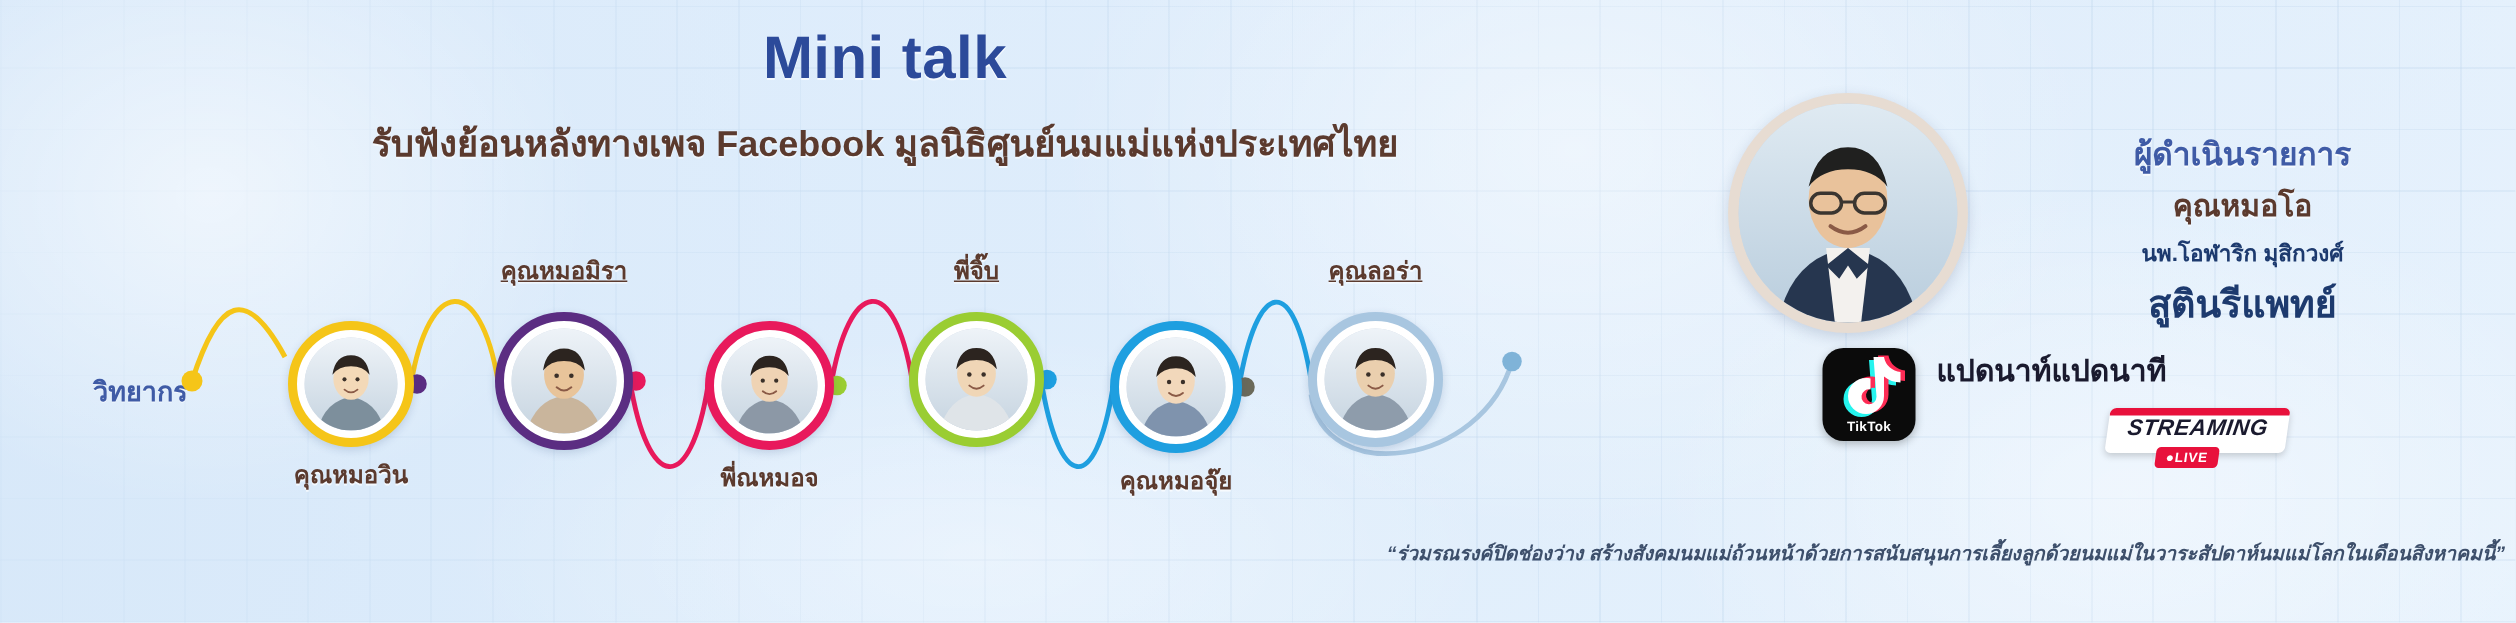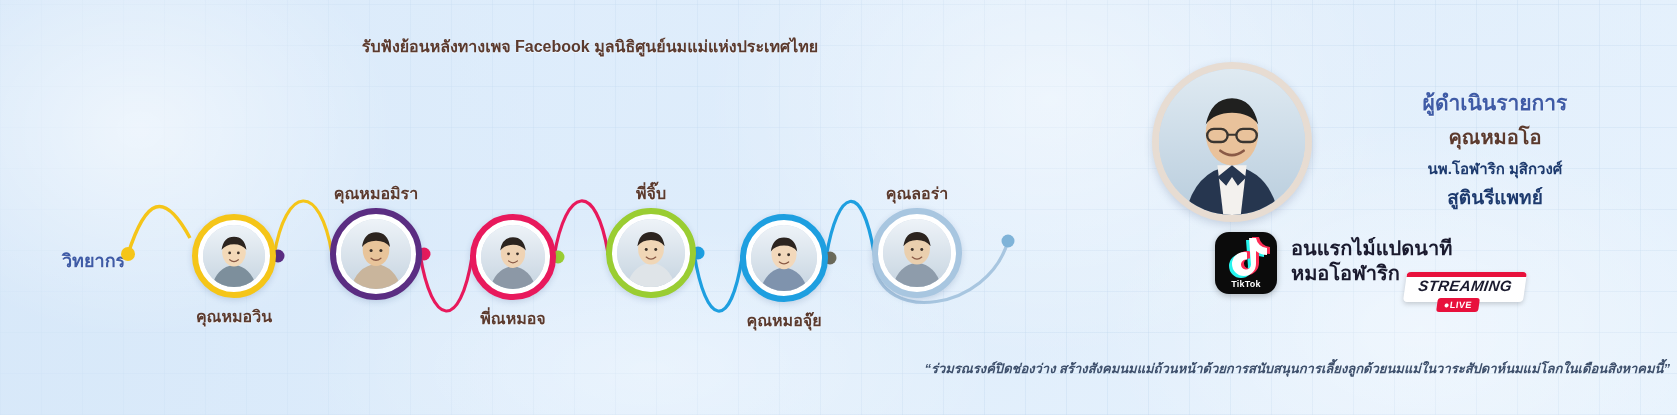--- a/index.html
+++ b/index.html
@@ -28,21 +28,21 @@
   .h-main{
     font-size:40px;font-weight:bold;color:#2c4a9a;letter-spacing:.3px;
     line-height:1.05;text-shadow:0 1px 0 rgba(255,255,255,.7);
   }
   .h-quote{
     margin-top:6px;font-size:40px;font-weight:bold;color:#2c4a9a;
     line-height:1.12;text-shadow:0 1px 0 rgba(255,255,255,.7);
     white-space:nowrap;
   }
   .h-sub{
-    margin-top:16px;font-size:16px;font-weight:bold;color:#5b3a2e;
+    margin-top:16px;font-size:24px;font-weight:bold;color:#5b3a2e;
     text-shadow:0 1px 0 rgba(255,255,255,.6);white-space:nowrap;
   }
 
   
   #speakers{position:absolute;left:0;top:178px;width:1060px;height:170px;}
   #arcs{position:absolute;left:0;top:0;width:1060px;height:170px;}
   .speaker{position:absolute;}
   .ring{
     position:relative;border-radius:50%;
     box-sizing:border-box;background:#ffffff;
@@ -50,40 +50,40 @@
   }
   .ring .inner{
     position:absolute;left:50%;top:50%;transform:translate(-50%,-50%);
     border-radius:50%;overflow:hidden;background:#cfd9e6;
   }
   .sp-label{
     position:absolute;left:50%;transform:translateX(-50%);
     white-space:nowrap;font-size:16px;font-weight:bold;color:#5b3a2e;
     text-shadow:0 1px 0 rgba(255,255,255,.7);
   }
-  .sp-label.above{bottom:100%;margin-bottom:2px;}
+  .sp-label.above{bottom:100%;margin-bottom:15px;text-decoration:underline;}
   .sp-label.below{top:100%;margin-top:6px;}
   #role-label{
     position:absolute;left:62px;top:246px;font-size:18px;font-weight:bold;
     color:#3f5ba6;text-shadow:0 1px 0 rgba(255,255,255,.7);
   }
 
   
   #host{position:absolute;left:1130px;top:62px;width:540px;height:170px;}
   #host-photo-wrap{
     position:absolute;left:22px;top:0;width:160px;height:160px;border-radius:50%;
     background:#e7dcd2;padding:7px;box-sizing:border-box;
     box-shadow:0 3px 9px rgba(60,80,120,.2);
   }
   #host-photo-wrap .pcircle{width:100%;height:100%;border-radius:50%;overflow:hidden;background:#c8d6e4;}
   #host-text{position:absolute;left:200px;top:24px;width:330px;text-align:center;}
   .host-role{font-size:21px;font-weight:bold;color:#3f5ba6;text-shadow:0 1px 0 rgba(255,255,255,.7);}
   .host-name{font-size:20px;font-weight:bold;color:#5b3a2e;margin-top:2px;text-shadow:0 1px 0 rgba(255,255,255,.6);}
   .host-full{font-size:15px;font-weight:bold;color:#1d3a6e;margin-top:4px;}
-  .host-spec{font-size:19px;font-weight:bold;color:#1d3a6e;margin-top:1px;}
+  .host-spec{font-size:25px;font-weight:bold;color:#1d3a6e;margin-top:1px;}
 
   
   #channel{position:absolute;left:1215px;top:232px;height:70px;}
   #tiktok-logo{
     position:absolute;left:0;top:0;width:62px;height:62px;border-radius:14px;
     background:#0b0b0b;box-shadow:0 2px 6px rgba(0,0,0,.25);
   }
   #tiktok-logo .tt-label{
     position:absolute;left:0;right:0;bottom:5px;text-align:center;
     font-size:9px;font-weight:bold;color:#fff;letter-spacing:.2px;
@@ -116,20 +116,21 @@
 <body>
 
 <div id="banner">
 
   <div class="blob blob-a"></div>
   <div class="blob blob-b"></div>
   <div class="blob blob-c"></div>
   <div class="blob blob-d"></div>
 
   <div id="headline">
+    <div class="h-main">Mini talk</div>
     <div class="h-sub">รับฟังย้อนหลังทางเพจ Facebook มูลนิธิศูนย์นมแม่แห่งประเทศไทย</div>
   </div>
 
   <div id="role-label">วิทยากร</div>
 
   <div id="speakers">
     <svg id="arcs" viewBox="0 0 1060 170">
         <path d="M128,76 C146,20 164,12 190,60" fill="none" stroke="#f5c518" stroke-width="3.4"></path>
         <circle cx="128" cy="76" r="7" fill="#f5c518"></circle>
         <path d="M274,78 C286,6 320,4 332,76" fill="none" stroke="#f5c518" stroke-width="3.2"></path>
@@ -305,22 +306,21 @@
       <svg viewBox="0 0 62 50" width="62" height="50">
         <g transform="translate(16,6)">
           <path d="M18 0 h7 a12 12 0 0 0 11 10 v7 a18 18 0 0 1 -11 -4 v13 a12 12 0 1 1 -12 -12 c1 0 2 0 3 .4 v7.2 a5 5 0 1 0 4 4.9 z" fill="#25F4EE" transform="translate(-3,2)"></path>
           <path d="M18 0 h7 a12 12 0 0 0 11 10 v7 a18 18 0 0 1 -11 -4 v13 a12 12 0 1 1 -12 -12 c1 0 2 0 3 .4 v7.2 a5 5 0 1 0 4 4.9 z" fill="#FE2C55" transform="translate(3,-1)"></path>
           <path d="M18 0 h7 a12 12 0 0 0 11 10 v7 a18 18 0 0 1 -11 -4 v13 a12 12 0 1 1 -12 -12 c1 0 2 0 3 .4 v7.2 a5 5 0 1 0 4 4.9 z" fill="#ffffff"></path>
         </g>
       </svg>
       <div class="tt-label">TikTok</div>
     </div>
     <div id="channel-text">
-      <div class="ch-line">อนแรกไม์แปดนาที</div>
-      <div class="ch-line">หมอโอฬาริก</div>
+      <div class="ch-line">แปดนาท์แปดนาที</div>
     </div>
     <div id="streaming-badge">
       <div class="st-bar"></div>
       <div class="st-text">STREAMING</div>
     </div>
     <div id="live-pill">●LIVE</div>
   </div>
 
   <div id="footer">“ร่วมรณรงค์ปิดช่องว่าง สร้างสังคมนมแม่ถ้วนหน้าด้วยการสนับสนุนการเลี้ยงลูกด้วยนมแม่ในวาระสัปดาห์นมแม่โลกในเดือนสิงหาคมนี้”</div>
 

